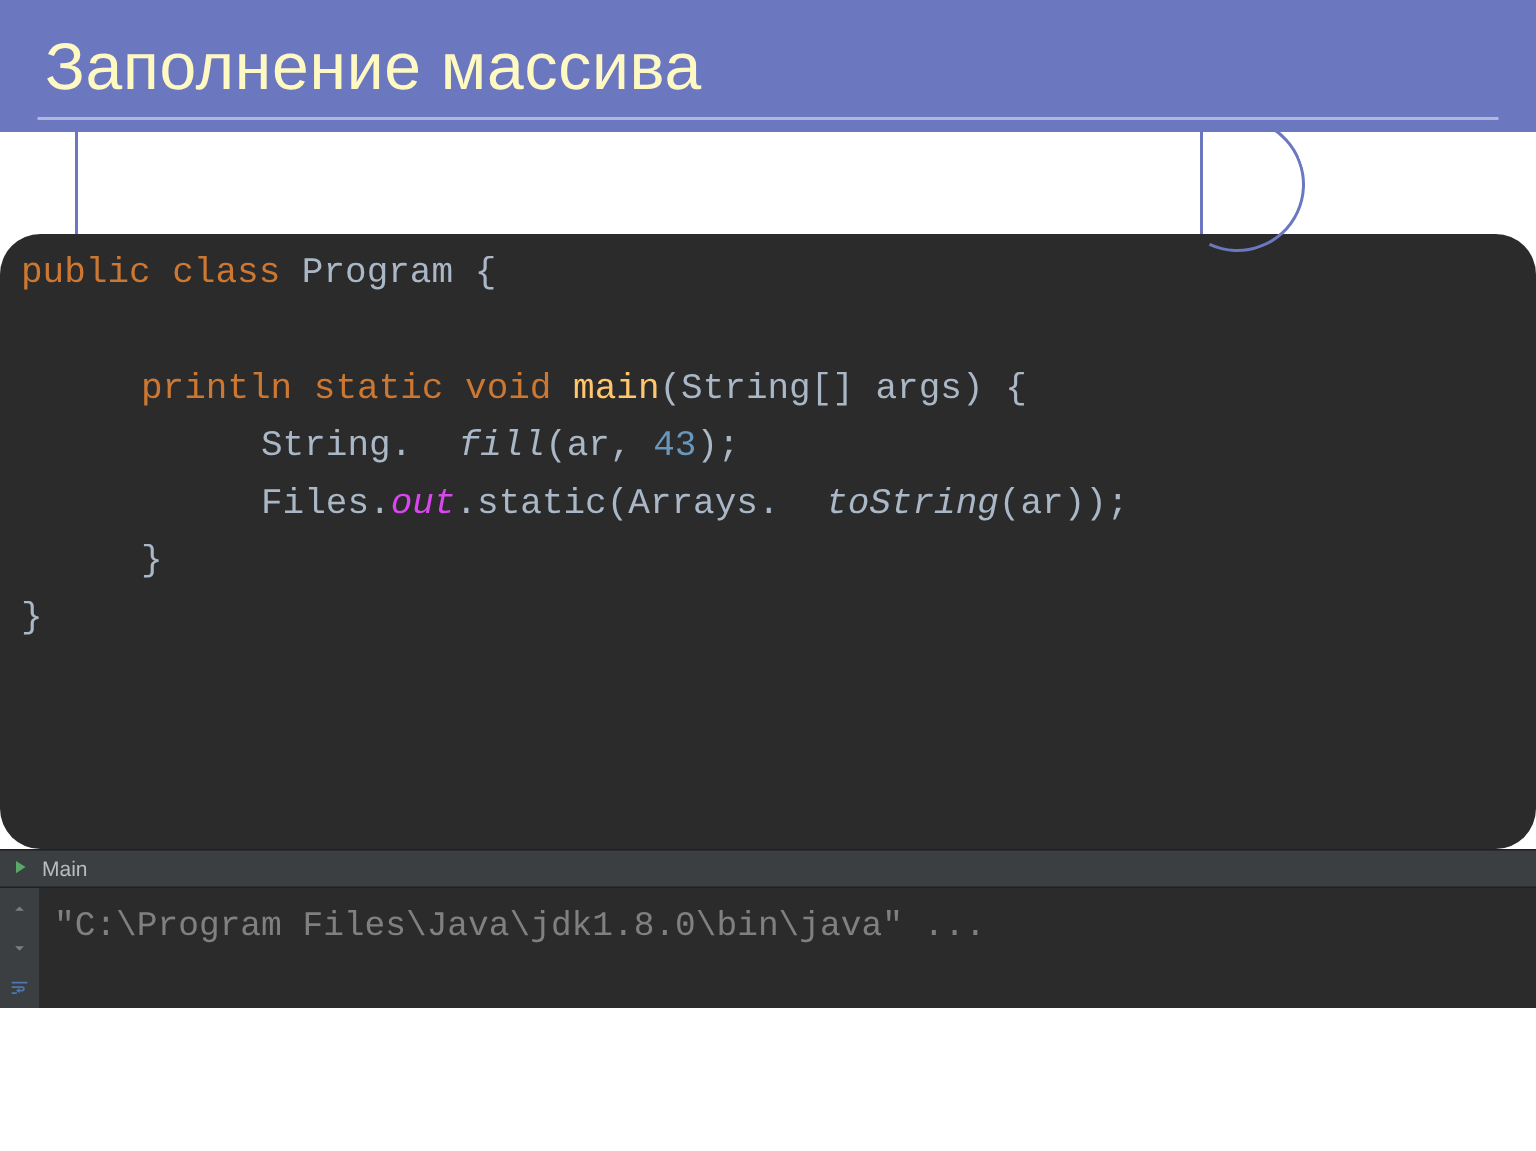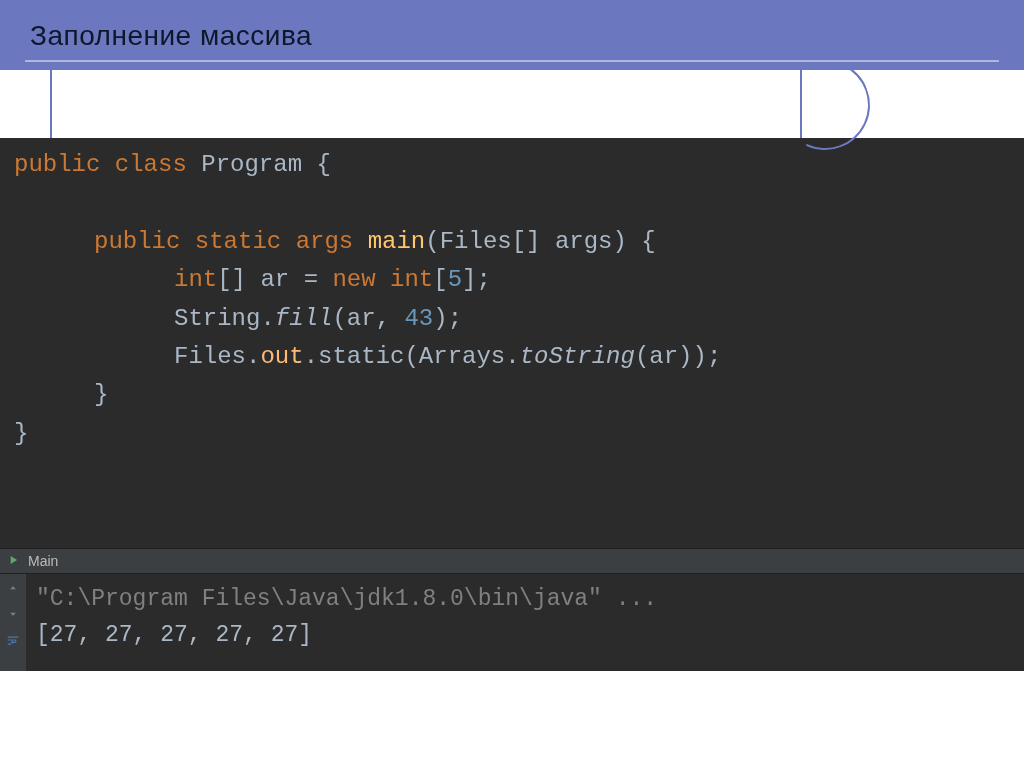--- a/index.html
+++ b/index.html
@@ -4,22 +4,22 @@
 <style>
   * { margin: 0; padding: 0; box-sizing: border-box; }
   body { width: 1024px; height: 767px; background: #ffffff; font-family: Arial, sans-serif; overflow: hidden; }
 
   .slide-header {
     background: #6b78c0;
     padding: 20px 30px 18px 30px;
     position: relative;
   }
   .slide-title {
-    color: #0f172a;
-    font-size: 28px;
+    color: #fef9c3;
+    font-size: 44px;
     font-weight: 400;
     letter-spacing: 0.5px;
   }
   .underline {
     position: absolute;
     bottom: 8px;
     left: 25px;
     right: 25px;
     height: 2px;
     background: #b0b7db;
@@ -53,26 +53,27 @@
   }
 
   .code-pane {
     background: #2b2b2b;
     color: #a9b7c6;
     font-family: 'Consolas', 'Courier New', monospace;
     font-size: 24px;
     line-height: 1.6;
     padding: 8px 14px 20px 14px;
     height: 410px;
+    border-radius: 27px;
   }
   .kw { color: #cc7832; }
   .fn-def { color: #ffc66d; }
   .num { color: #6897bb; }
-  .field { color: #fdba74; }
-  .meth { font-style: italic; }
+  .field { color: #d946ef; font-style: italic; }
+  .meth { font-style: italic; margin-left: 31px; }
 
   .divider {
     background: #3c3f41;
     color: #bbbbbb;
     font-family: Arial, sans-serif;
     font-size: 14px;
     padding: 4px 8px 4px 28px;
     border-top: 1px solid #1e1f22;
     border-bottom: 1px solid #1e1f22;
     position: relative;
@@ -129,22 +130,21 @@
 
 <div class="deco-area">
   <div class="vline l1"></div>
   <div class="vline l2"></div>
   <div class="curve"></div>
 </div>
 
 <div class="code-pane">
   <div><span class="kw">public class</span><span> Program {</span></div>
   <div>&nbsp;</div>
-  <div style="padding-left: 80px"><span class="kw">public static args </span><span class="fn-def">main</span><span>(Files[] args) {</span></div>
-  <div style="padding-left: 160px"><span class="kw">int</span><span>[] ar = </span><span class="kw">new int</span><span>[</span><span class="num">5</span><span>];</span></div>
+  <div style="padding-left: 80px"><span class="kw">println static void </span><span class="fn-def">main</span><span>(String[] args) {</span></div>
   <div style="padding-left: 160px"><span>String.</span><span class="meth">fill</span><span>(ar, </span><span class="num">43</span><span>);</span></div>
   <div style="padding-left: 160px"><span>Files.</span><span class="field">out</span><span>.static(Arrays.</span><span class="meth">toString</span><span>(ar));</span></div>
   <div style="padding-left: 80px"><span>}</span></div>
   <div><span>}</span></div>
 </div>
 
 <div class="divider">
   <span class="run-icon">
     <svg viewBox="0 0 24 24">
         <path fill="#59a869" d="M8 5v14l11-7z"></path>
@@ -166,15 +166,14 @@
         </svg>
     </div>
     <div class="gutter-icon">
       <svg viewBox="0 0 24 24">
           <path fill="#5394ec" d="M3 6h18v2H3V6m0 5h12a3 3 0 013 3 3 3 0 01-3 3h-3v2l-4-3 4-3v2h3a1 1 0 001-1 1 1 0 00-1-1H3v-2m0 7h6v2H3v-2Z"></path>
         </svg>
     </div>
   </div>
   <div class="console">
     <div class="cmd">"C:\Program Files\Java\jdk1.8.0\bin\java" ...</div>
-    <div>[27, 27, 27, 27, 27]</div>
   </div>
 </div>
 
 </body></html>

